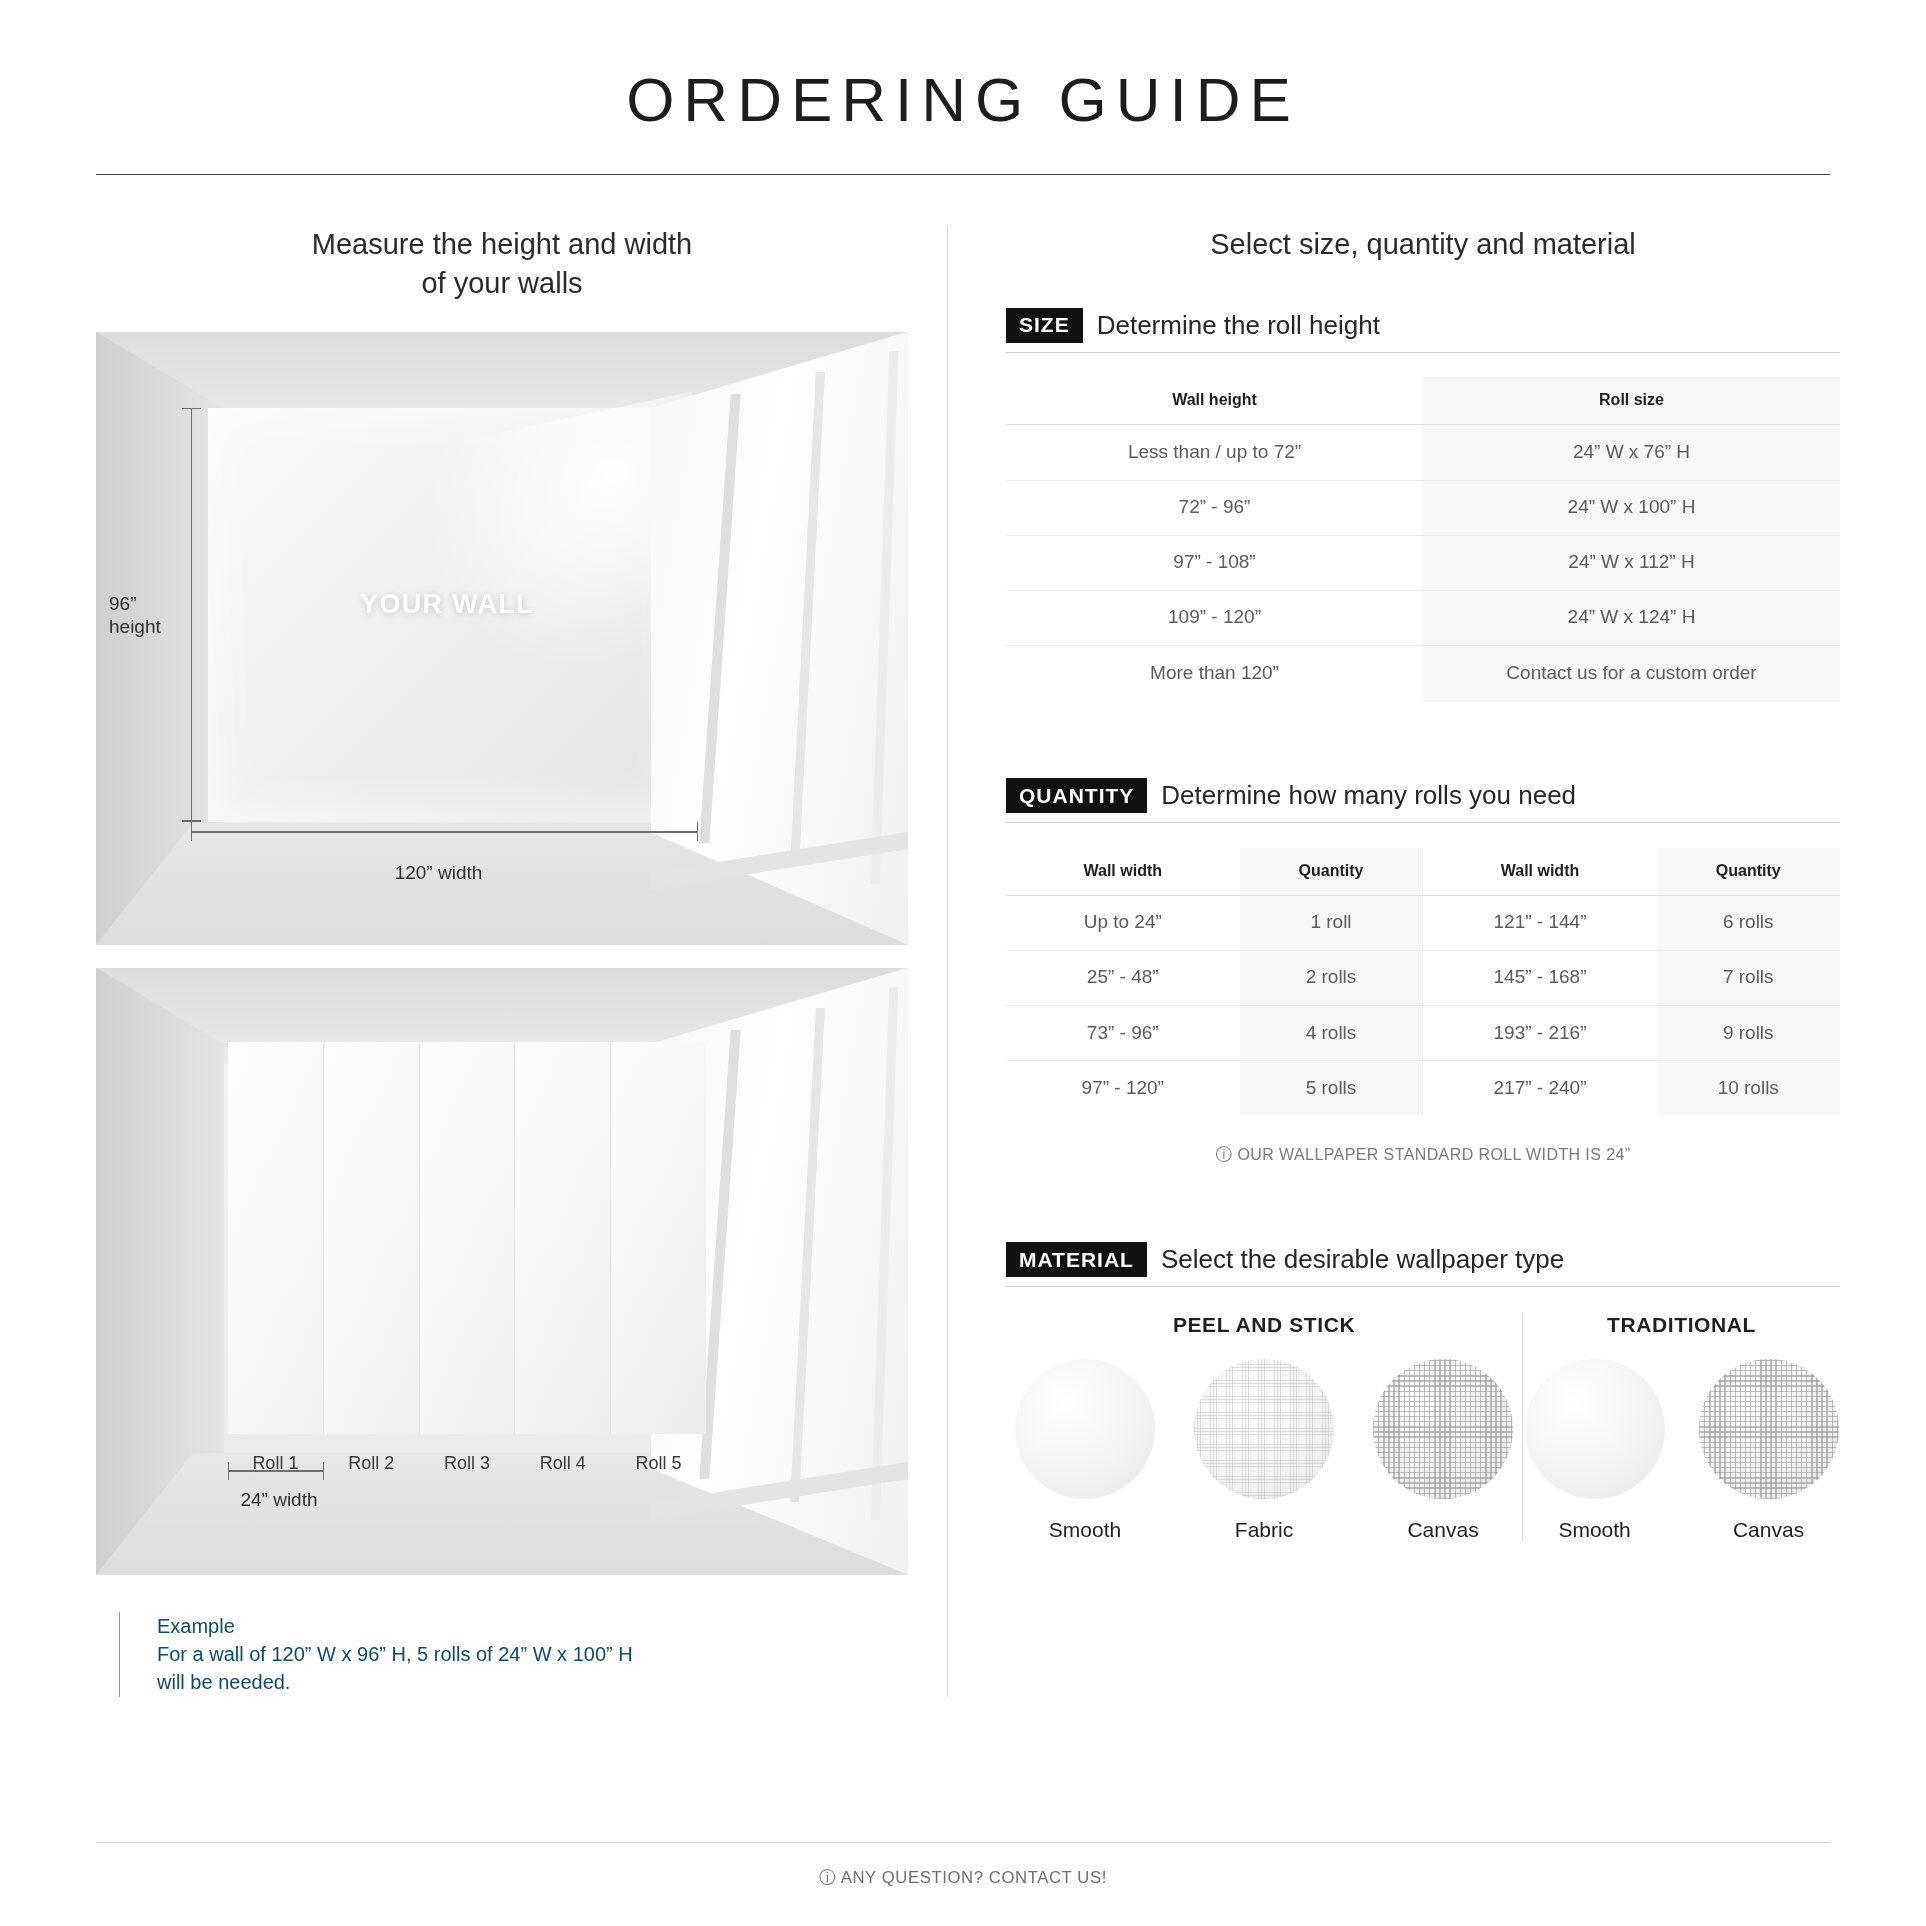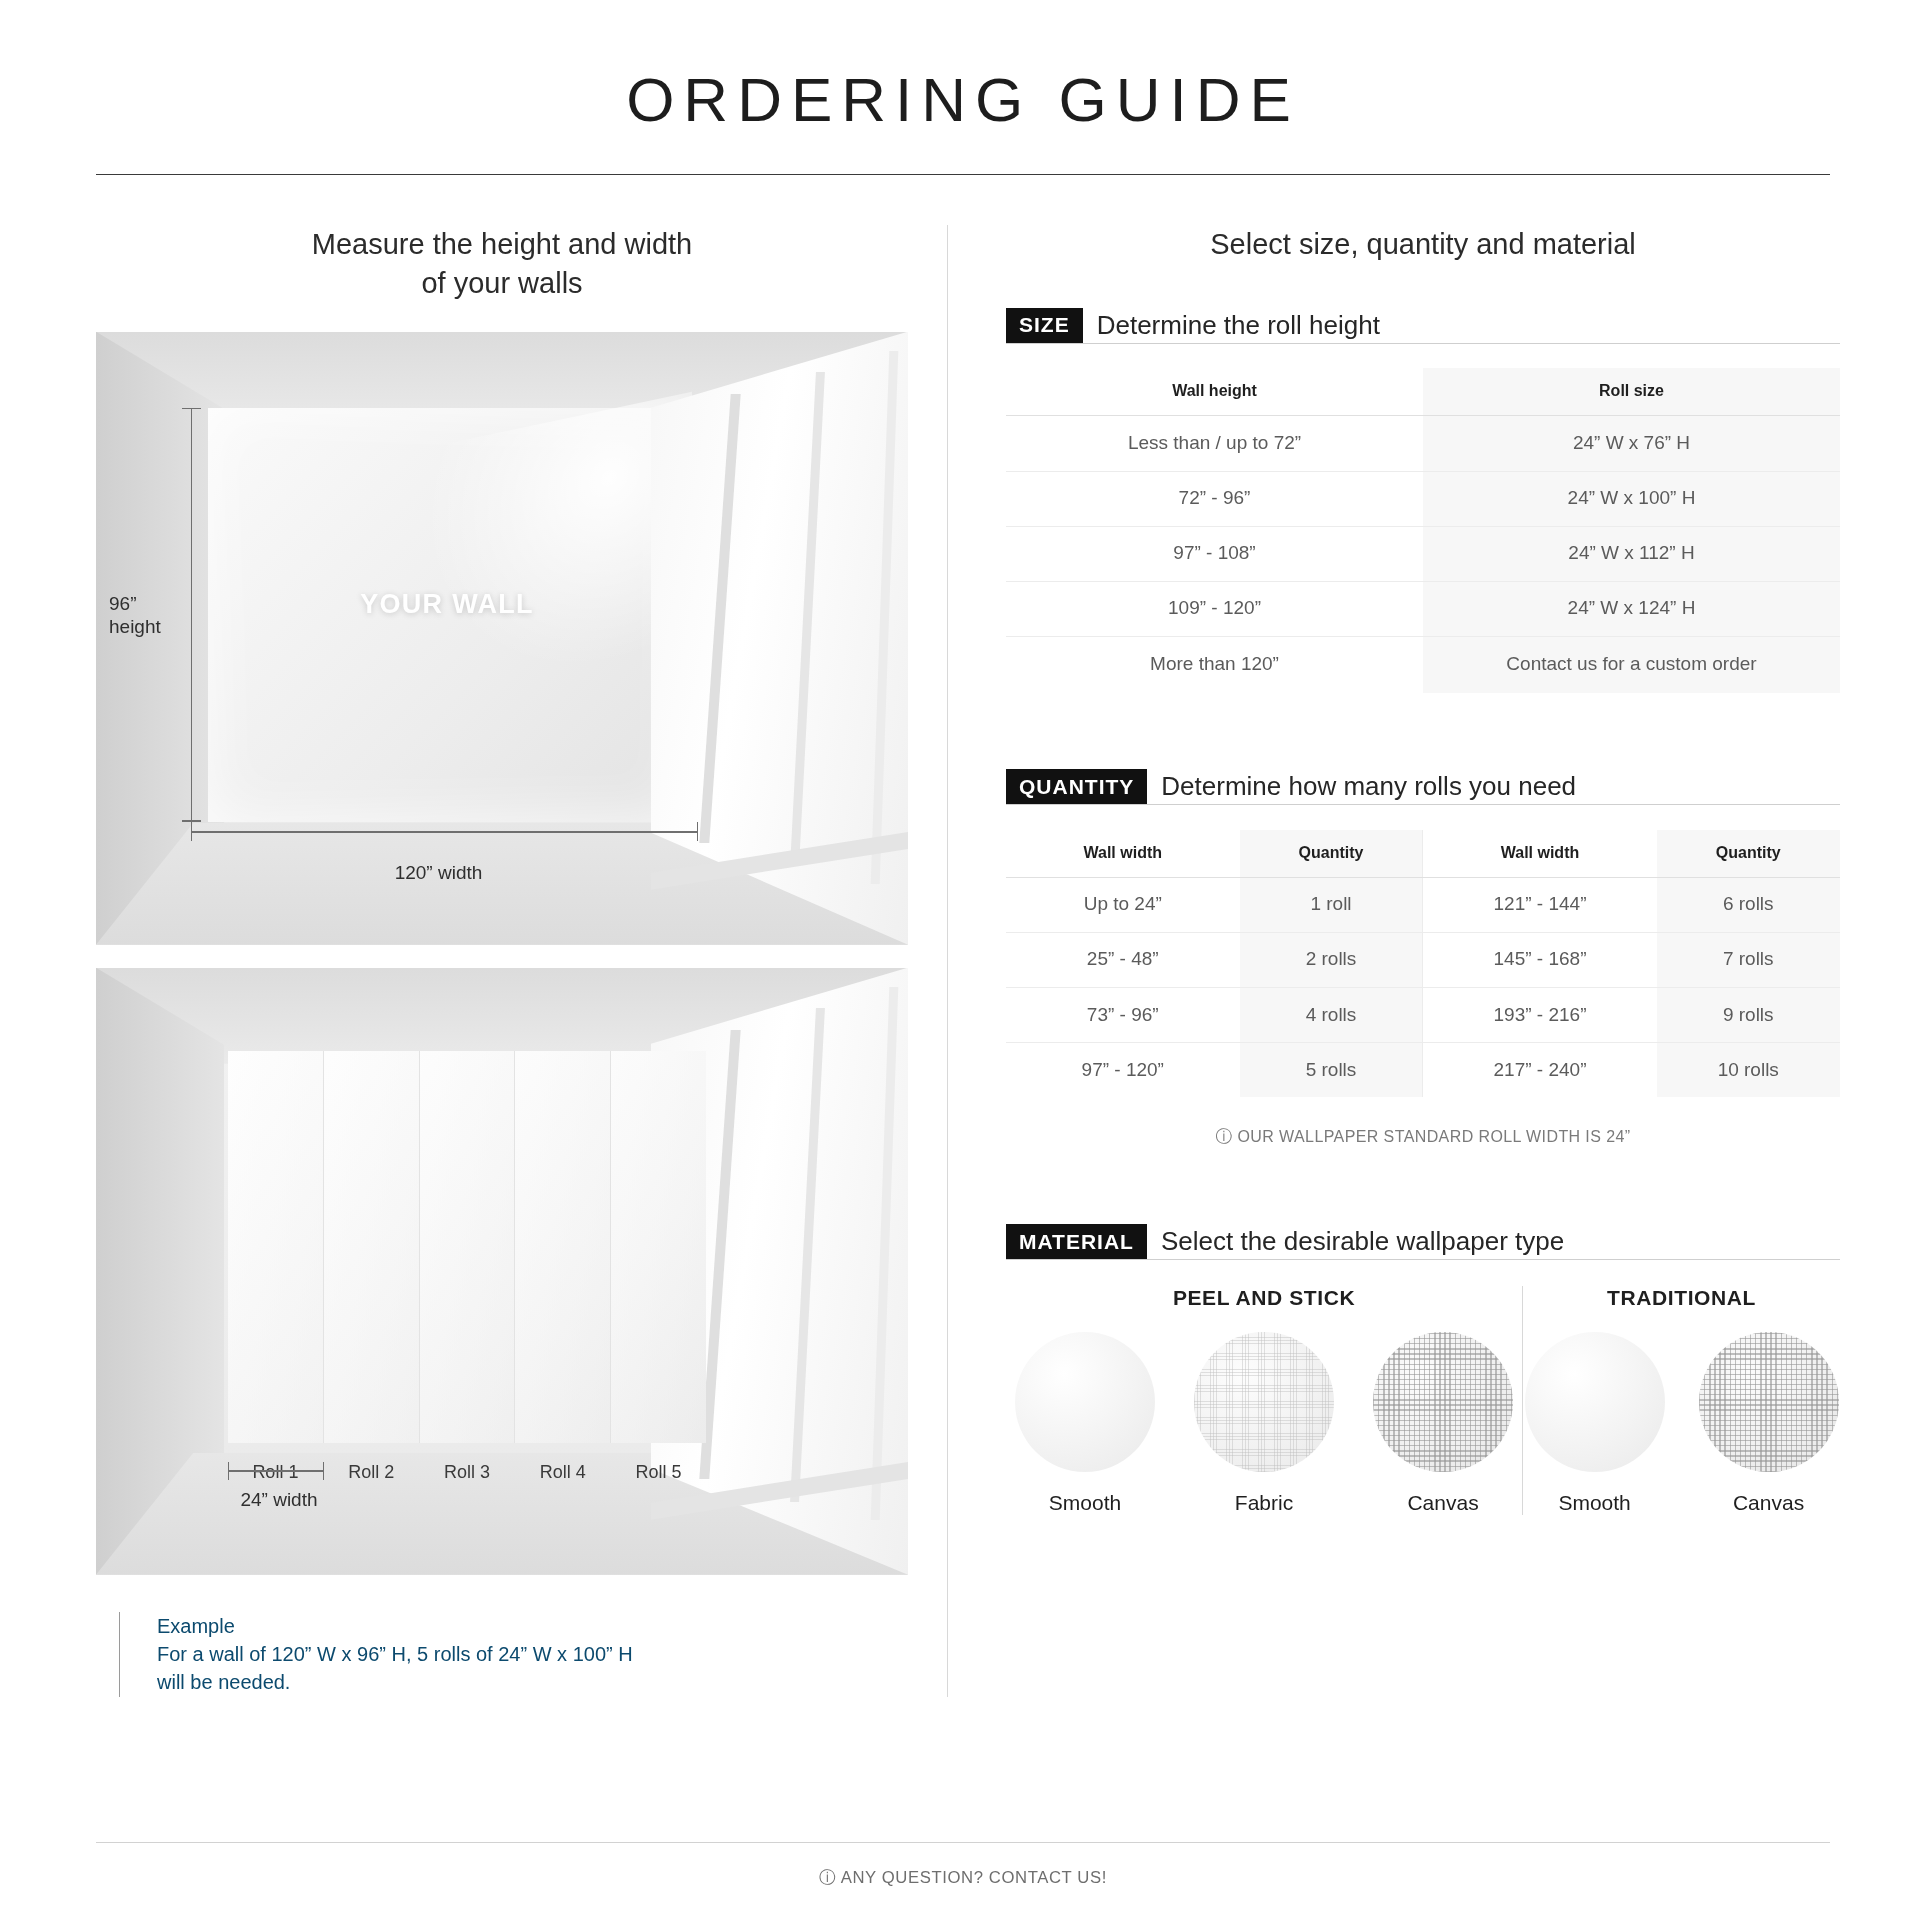--- a/index.html
+++ b/index.html
@@ -157,21 +157,21 @@
     text-align: center; font-size: 19px; color: #2f2f2f;
   }
   .your-wall {
     position: absolute; left: 112px; top: 257px; width: 478px;
     text-align: center; font-size: 27px; font-weight: 700; letter-spacing: 1.3px;
     color: #ffffff; text-shadow: 0 1.3px 6.4px rgba(0,0,0,0.18);
   }
 
   
   .rolls-wrap {
-    position: absolute; left: 132px; top: 83px; width: 478px; height: 392px;
+    position: absolute; left: 132px; top: 74px; width: 478px; height: 392px;
     display: flex;
     background: linear-gradient(135deg,#fbfbfb 0%, #f0f0f0 70%, #e9e9e9 100%);
     text-decoration: underline;
   }
   .roll-col {
     flex: 1; position: relative;
     border-right: 1.3px solid #e3e3e3;
     background: linear-gradient(110deg, rgba(255,255,255,0.7), rgba(240,240,240,0.4));
   }
   .roll-col:last-child { border-right: none; }
@@ -202,21 +202,21 @@
     line-height: 1.42;
     color: #0c4a6e;
   }
 
   
   .sec-head {
     display: flex;
     align-items: center;
     gap: 14px;
     border-bottom: 1.3px solid #cfcfcf;
-    padding-bottom: 0;
+    padding-bottom: 9px;
   }
   .tag {
     background: #111111;
     color: #ffffff;
     font-size: 21px;
     font-weight: 700;
     letter-spacing: 1px;
     padding: 6.4px 13px 7.7px 13px;
     line-height: 1;
   }

